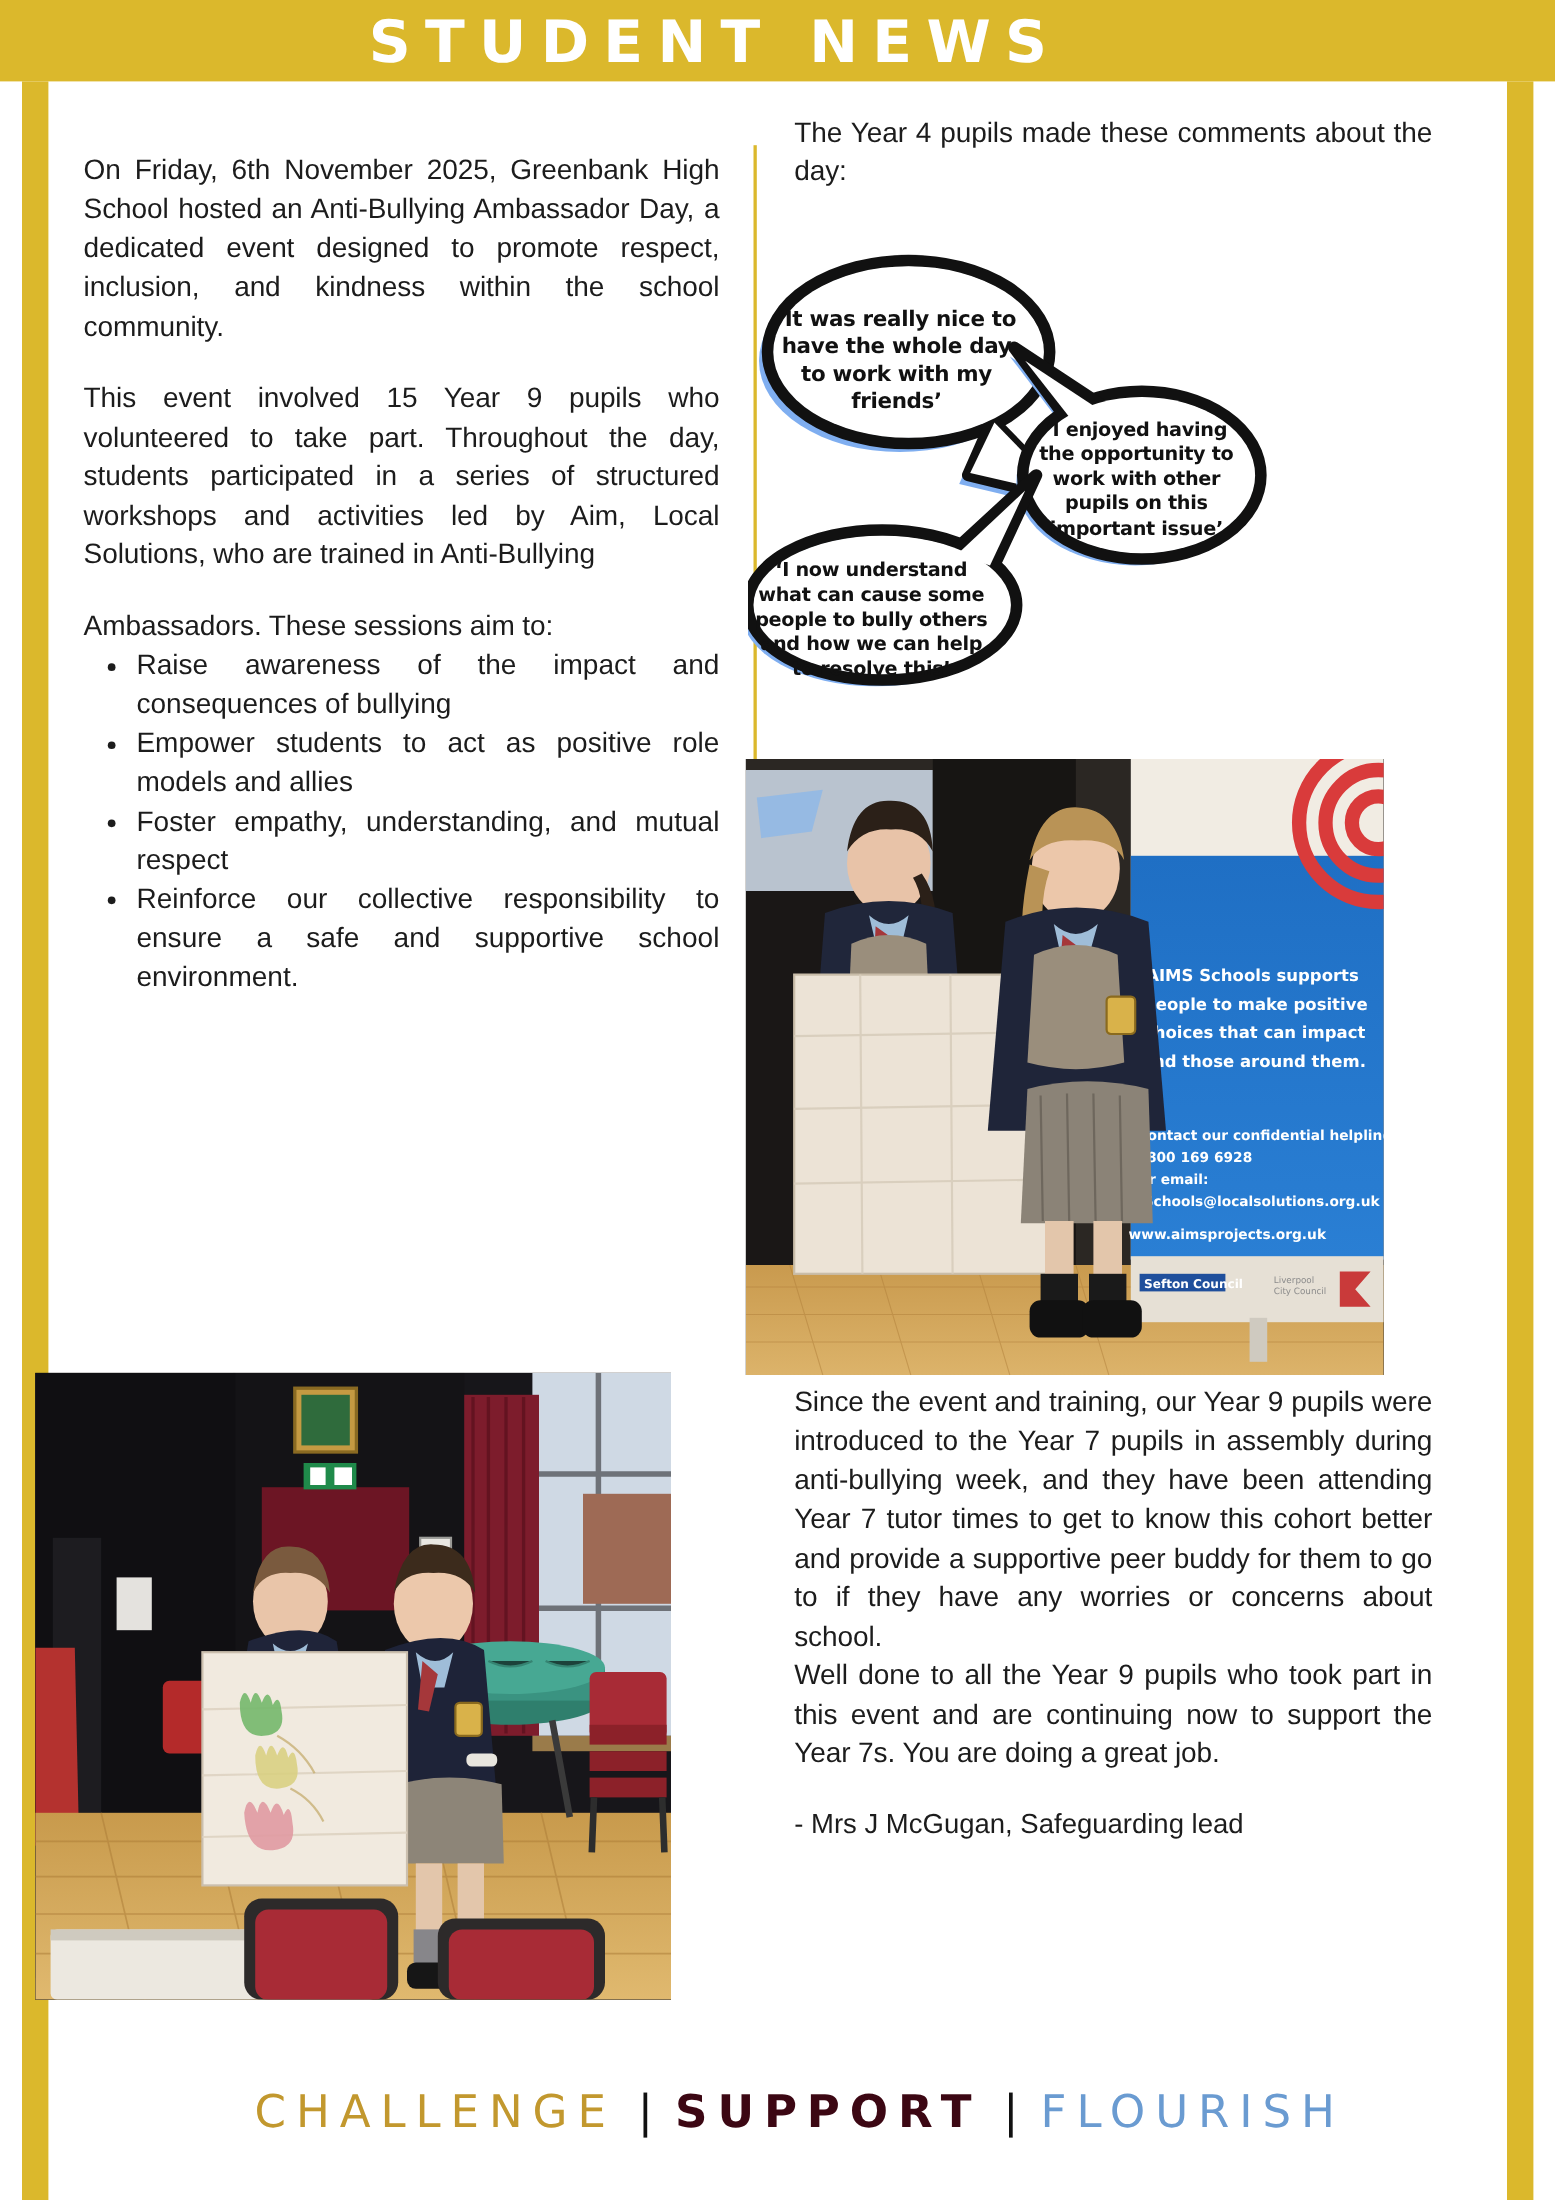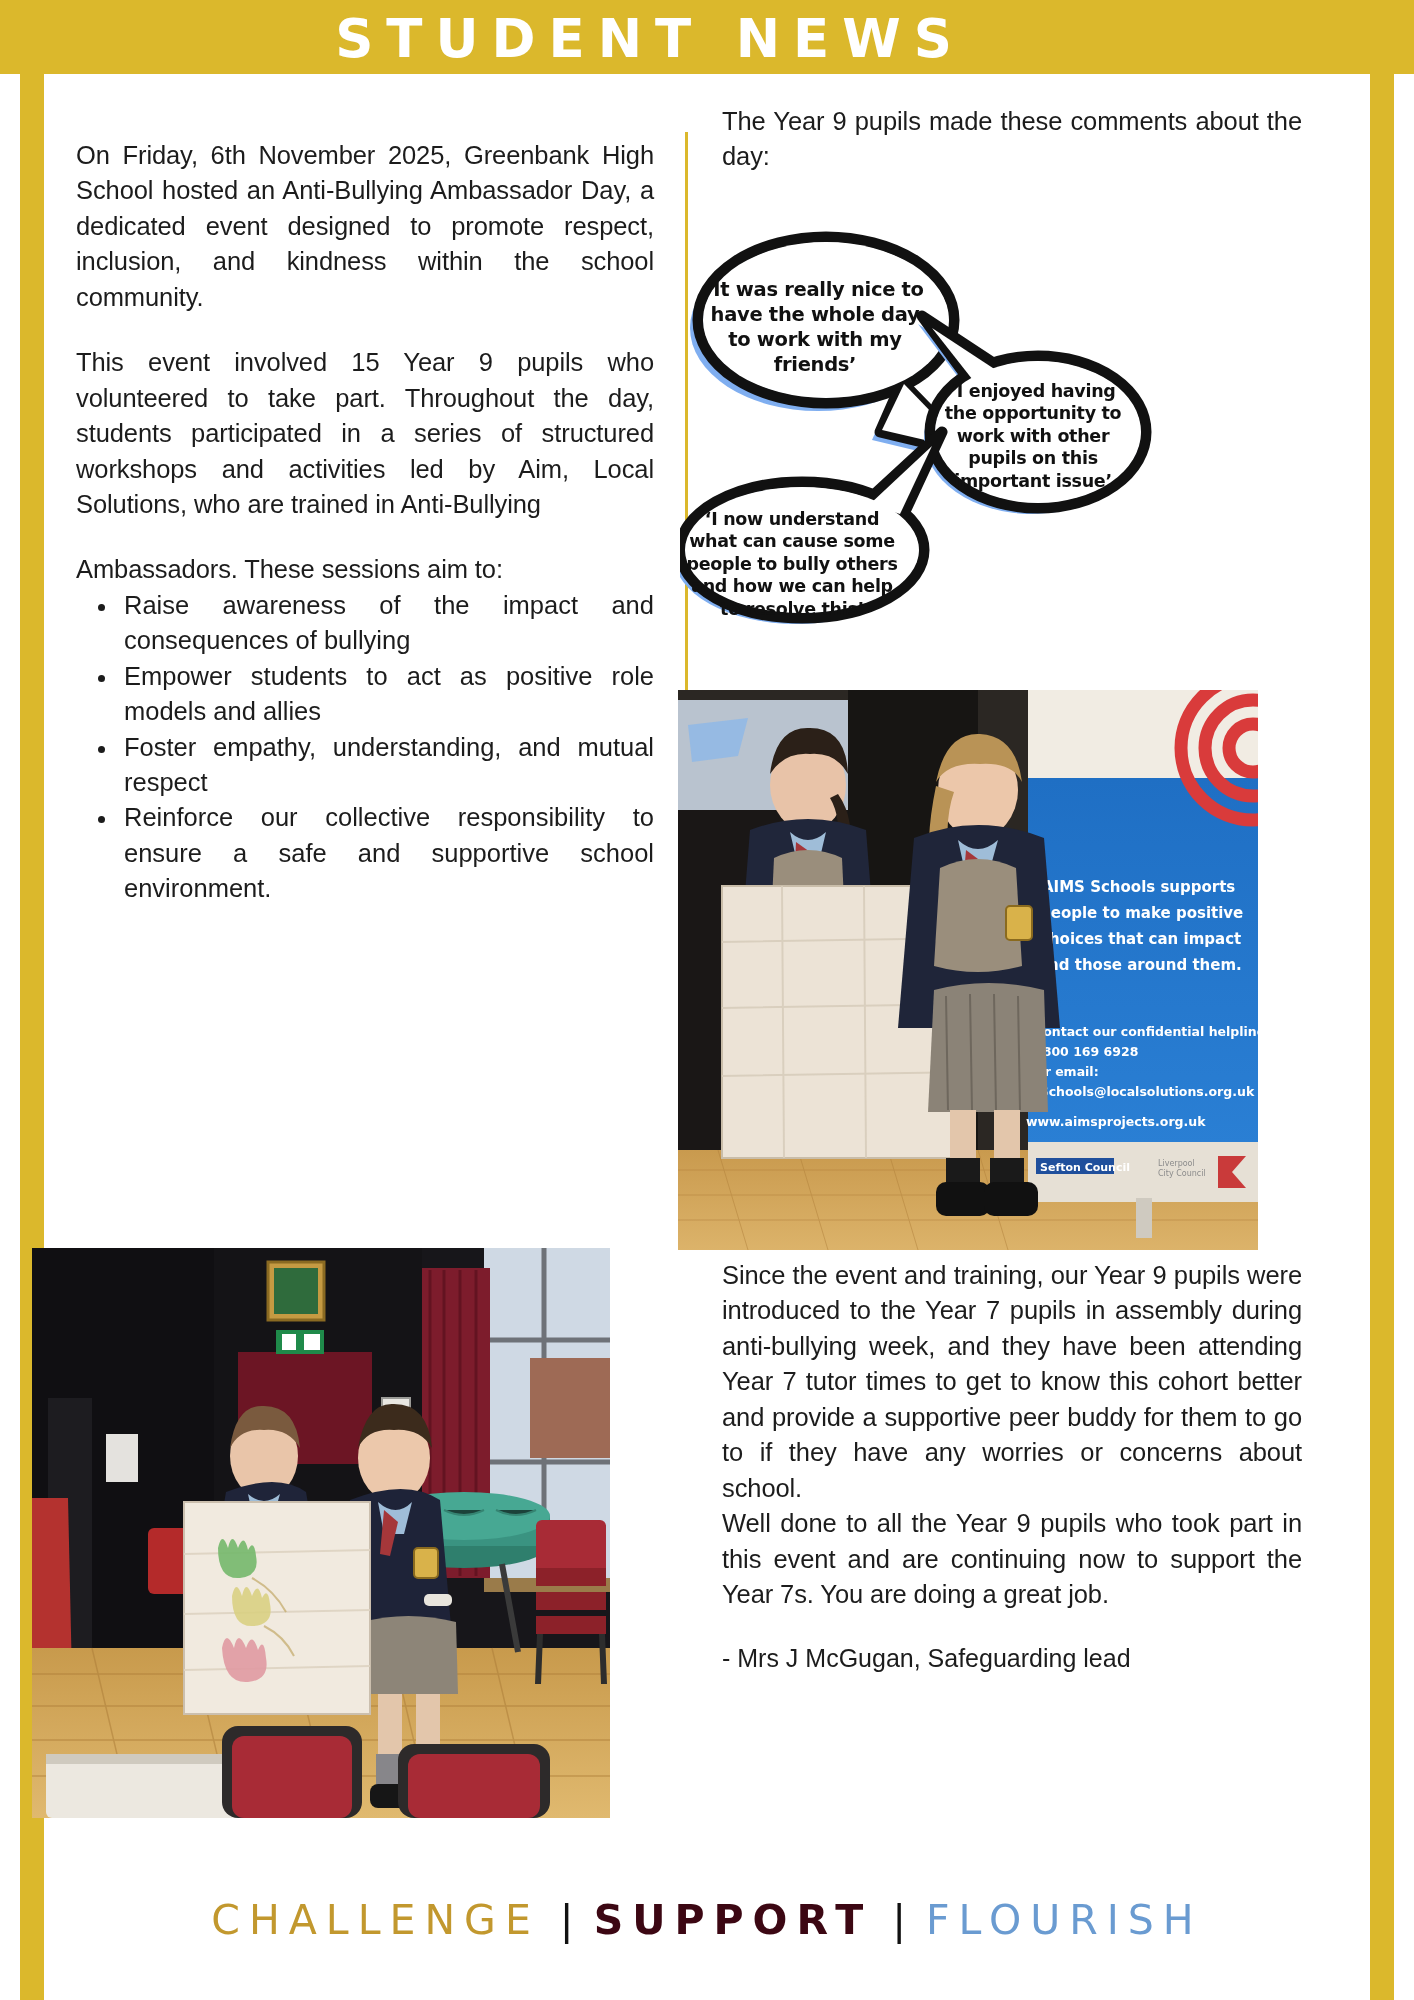--- a/index.html
+++ b/index.html
@@ -130,20 +130,21 @@
   }
   .bub-text-1{left:24px;top:84px;width:222px;font-size:19.5px;}
   .bub-text-2{left:260px;top:186px;width:186px;font-size:17.5px;}
   .bub-text-3{left:6px;top:314px;width:212px;font-size:17.5px;}
 
   
   .footer{
     position:absolute;left:44px;top:1872px;width:1326px;height:96px;
     display:flex;align-items:center;justify-content:center;
     gap:0px;
+    padding-left:20px;
   }
   .f-word{
     font-family:"DejaVu Sans", sans-serif;
     font-size:41px;
     letter-spacing:9px;
     line-height:1;
     white-space:nowrap;
   }
   .f-challenge{color:#C2982E;font-weight:400;}
   .f-support{color:#3C0713;font-weight:700;}
@@ -178,21 +179,21 @@
       <p class="body-text">Ambassadors. These sessions aim to:</p>
       <ul class="bullets">
         <li>Raise awareness of the impact and consequences of bullying</li>
         <li>Empower students to act as positive role models and allies</li>
         <li>Foster empathy, understanding, and mutual respect</li>
         <li>Reinforce our collective responsibility to ensure a safe and supportive school environment.</li>
       </ul>
     </div>
 
     <div class="col-right">
-      <p class="body-text">The Year 9 pupils made these comments about the day:</p>
+      <p class="body-text">The Year 4 pupils made these comments about the day:</p>
     </div>
 
     <div class="bubbles">
       <svg width="640" height="430" viewBox="0 0 640 430">
 
         <g>
           <ellipse cx="138" cy="134" rx="128" ry="83" fill="#7FAEF0"></ellipse>
           <path d="M214 196 L284 268 L192 246 Z" fill="#7FAEF0"></path>
         </g>
 

